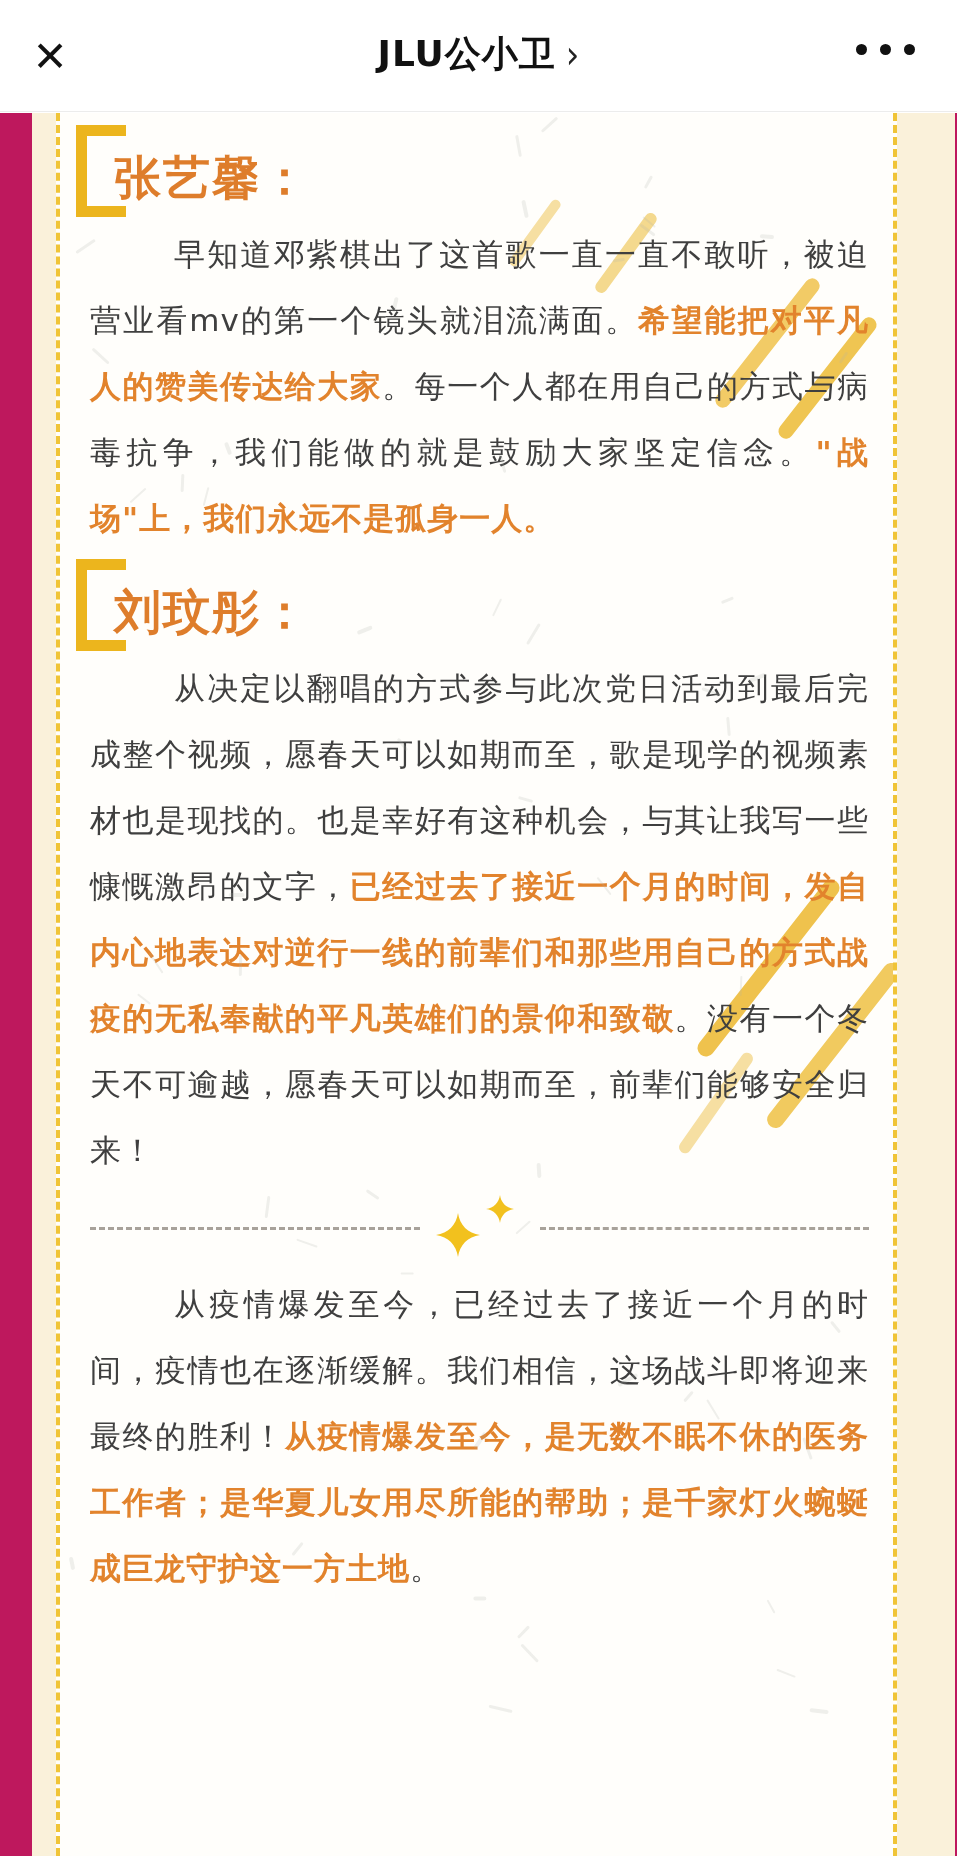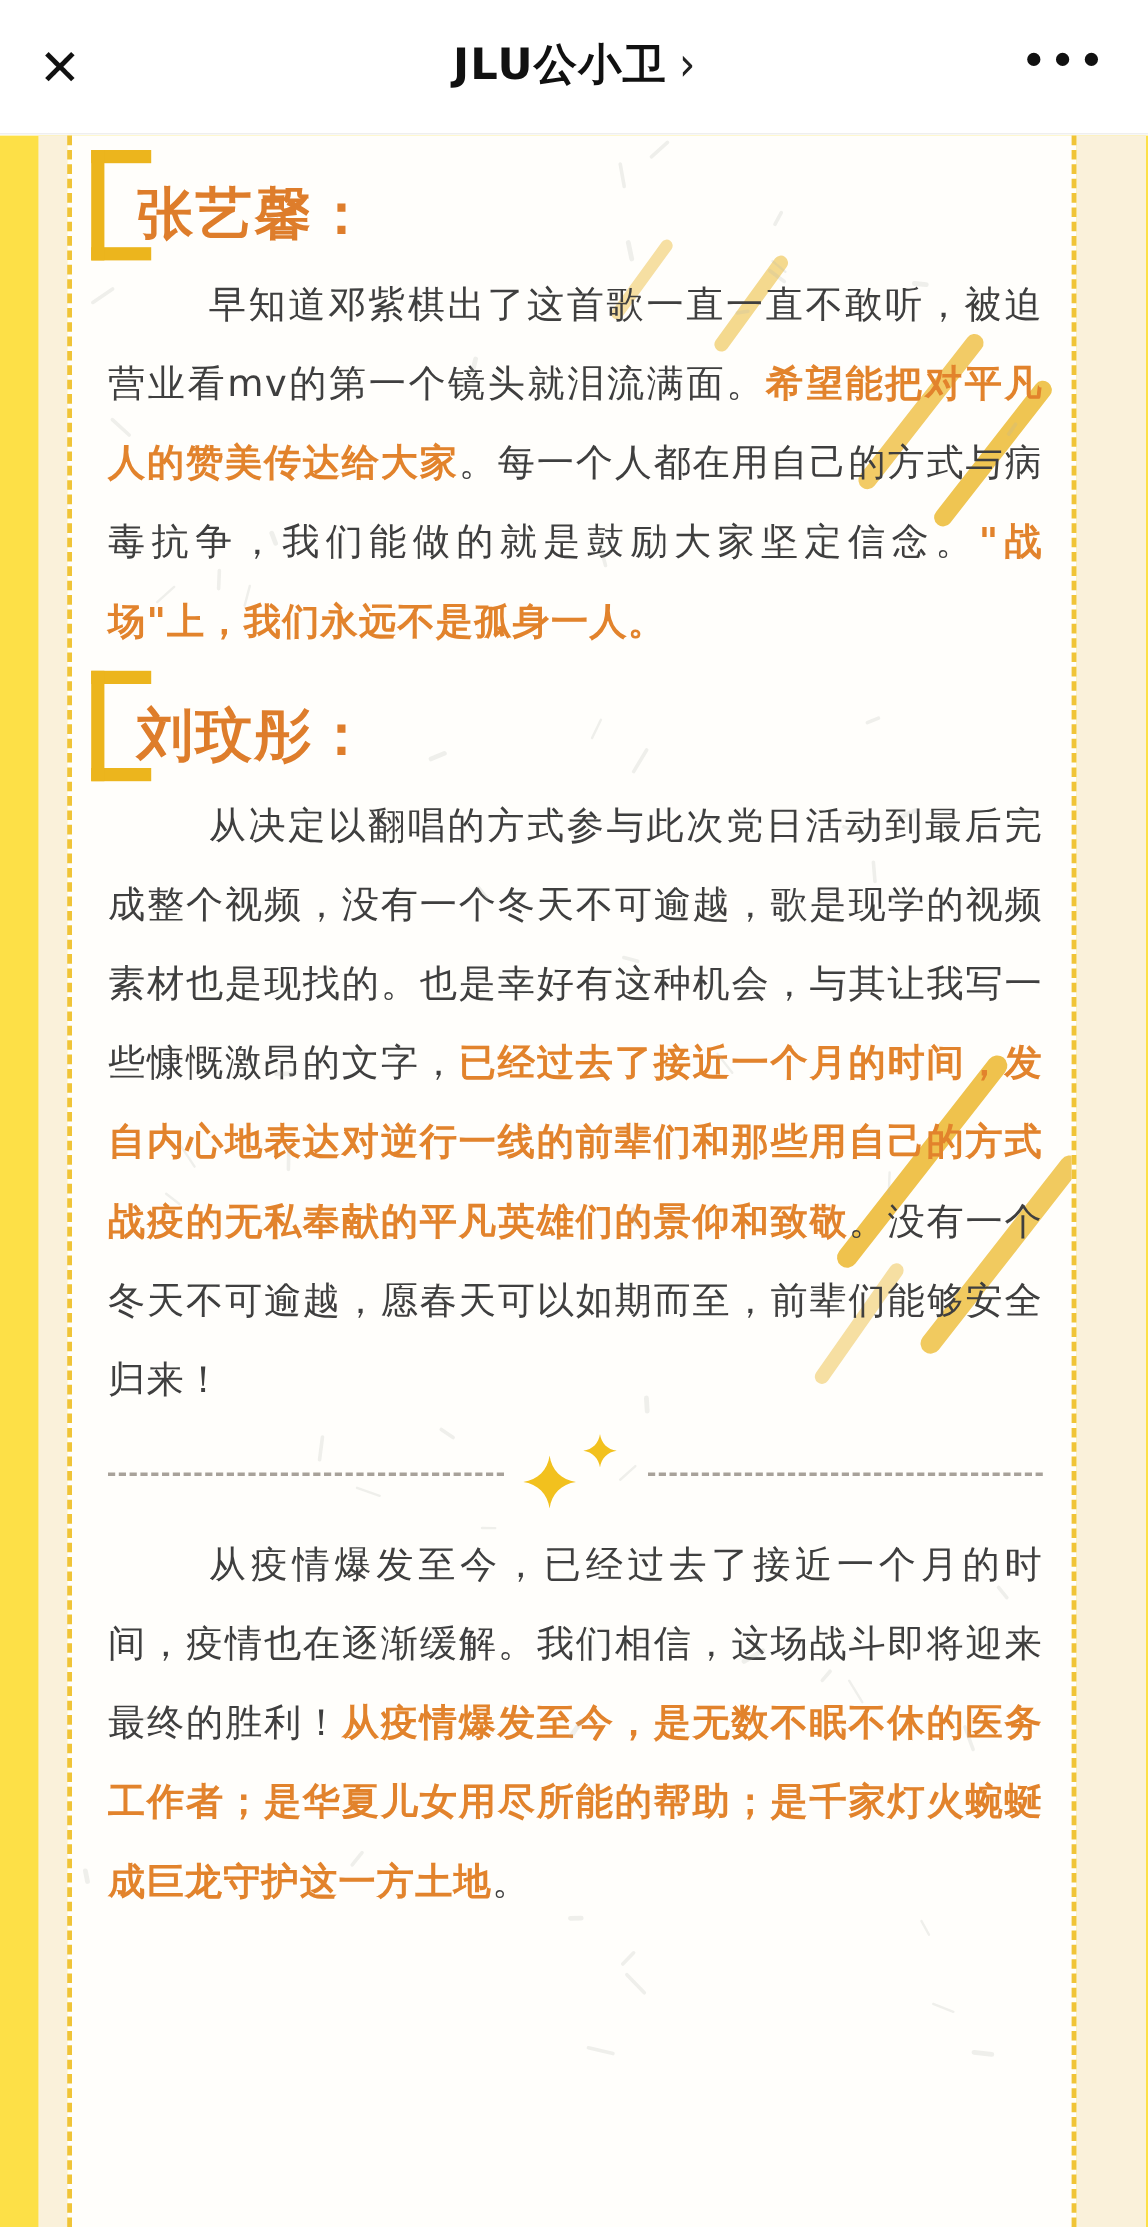--- a/index.html
+++ b/index.html
@@ -13,21 +13,21 @@
                display:flex; align-items:center; justify-content:center;
                font-size:42px; font-weight:300; color:#111; cursor:pointer; }
   .nav-title-wrap { position:absolute; left:0; right:0; top:0; height:84px;
                     display:flex; align-items:center; justify-content:center; gap:10px; cursor:pointer;margin-top:12px; }
   .nav-title { font-size:36px; font-weight:700; color:#111; letter-spacing:1px; }
   .nav-chevron { font-size:34px; color:#222; font-weight:400; transform:scaleY(1.15); }
   .nav-more { position:absolute; right:42px; top:44px; display:flex; gap:13px; cursor:pointer; }
   .nav-more .dot { width:11px; height:11px; border-radius:50%; background:#111; }
 
   
-  .article { position:absolute; top:113px; left:0; right:0; bottom:0; background:#fde047; }
+  .article { position:absolute; top:113px; left:0; right:0; bottom:0; background:#be185d; }
   .band { position:absolute; top:0; bottom:0; background:#faf1da; }
   .band.left  { left:32px;  width:24px; }
   .band.right { right:2px;  width:58px; }
   .panel { position:absolute; top:0; bottom:0; left:56px; right:60px;
            background:#fffefb;
            border-left:4px dashed #f0c437; border-right:4px dashed #f0c437;
            padding:0 24px 0 30px; overflow:hidden; }
 
   
   .stroke { position:absolute; border-radius:10px; pointer-events:none; }
@@ -89,21 +89,21 @@
       <div class="section-head">
         <div class="bracket"></div>
         <div class="section-title">张艺馨：</div>
       </div>
       <p class="para"><span>早知道邓紫棋出了这首歌一直一直不敢听，被迫营业看mv的第一个镜头就泪流满面。</span><span class="hl">希望能把对平凡人的赞美传达给大家</span><span>。每一个人都在用自己的方式与病毒抗争，我们能做的就是鼓励大家坚定信念。</span><span class="hl">"战场"上，我们永远不是孤身一人。</span></p>
 
       <div class="section-head second">
         <div class="bracket"></div>
         <div class="section-title">刘玟彤：</div>
       </div>
-      <p class="para"><span>从决定以翻唱的方式参与此次党日活动到最后完成整个视频，没有一个冬天不可逾越，歌是现学的视频素材也是现找的。也是幸好有这种机会，与其让我写一些慷慨激昂的文字，</span><span class="hl">已经过去了接近一个月的时间，发自内心地表达对逆行一线的前辈们和那些用自己的方式战疫的无私奉献的平凡英雄们的景仰和致敬</span><span>。没有一个冬天不可逾越，愿春天可以如期而至，前辈们能够安全归来！</span></p>
+      <p class="para"><span>从决定以翻唱的方式参与此次党日活动到最后完成整个视频，愿春天可以如期而至，歌是现学的视频素材也是现找的。也是幸好有这种机会，与其让我写一些慷慨激昂的文字，</span><span class="hl">已经过去了接近一个月的时间，发自内心地表达对逆行一线的前辈们和那些用自己的方式战疫的无私奉献的平凡英雄们的景仰和致敬</span><span>。没有一个冬天不可逾越，愿春天可以如期而至，前辈们能够安全归来！</span></p>
 
       <div class="divider">
         <div class="dash-line"></div>
         <div class="sparkles">
           <svg class="sparkle big" viewBox="0 0 24 24">
             <path d="M12 0C12.9 6.6 17.4 11.1 24 12C17.4 12.9 12.9 17.4 12 24C11.1 17.4 6.6 12.9 0 12C6.6 11.1 11.1 6.6 12 0Z" fill="#f2c11e"></path>
           </svg>
           <svg class="sparkle small" viewBox="0 0 24 24">
             <path d="M12 0C12.9 6.6 17.4 11.1 24 12C17.4 12.9 12.9 17.4 12 24C11.1 17.4 6.6 12.9 0 12C6.6 11.1 11.1 6.6 12 0Z" fill="#f2c11e"></path>
           </svg>

